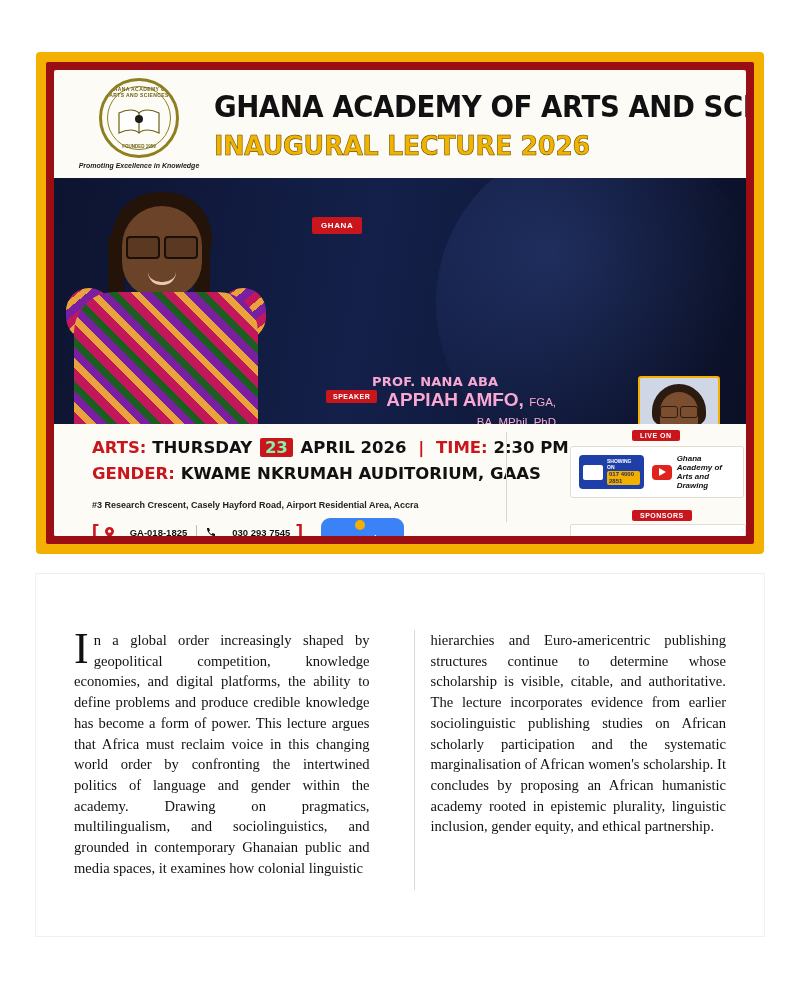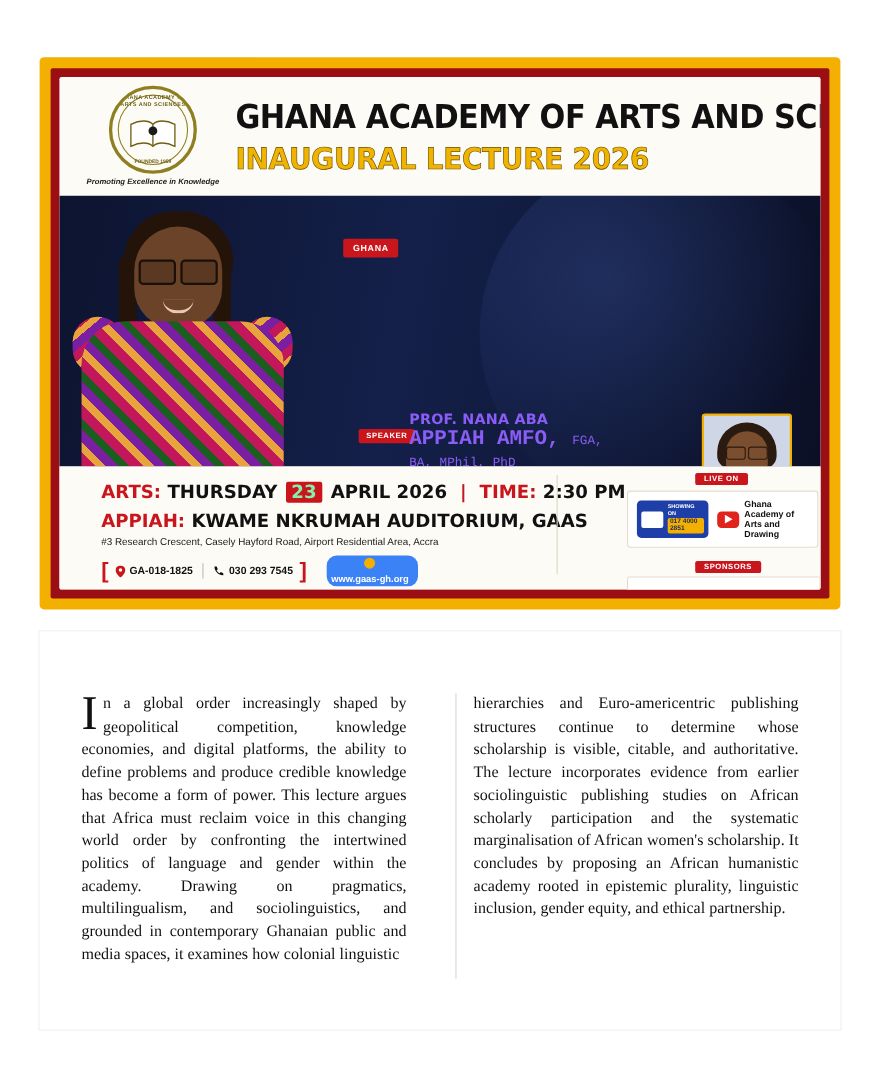--- a/index.html
+++ b/index.html
@@ -265,34 +265,35 @@
     font-weight: bold;
     letter-spacing: .5px;
     padding: 3px 7px;
     border-radius: 2px;
   }
   .speaker-block {
     position: absolute;
     left: 318px;
     top: 196px;
     right: 190px;
-    color: #8b5cf6;
+    color: #f9a8d4;
   }
   .speaker-pre {
     font-family: "DejaVu Sans", sans-serif;
     font-weight: bold;
     font-size: 13px;
     letter-spacing: .2px;
   }
   .speaker-name {
-    font-family: Liberation Mono, monospace;
+    font-family: Liberation Sans, sans-serif;
     font-weight: bold;
     font-size: 19px;
     line-height: 1.05;
     margin-top: 1px;
+    text-align: right;
   }
   .speaker-name .post {
     font-size: 11.5px;
     font-weight: normal;
   }
   .speaker-photo {
     position: absolute;
     right: 26px;
     top: 198px;
     width: 78px;
@@ -350,36 +351,36 @@
   .det-row2 {
     margin-top: 7px;
     font-family: "DejaVu Sans", sans-serif;
     font-weight: bold;
     font-size: 16.5px;
     color: #111;
     white-space: nowrap;
   }
   .det-row2 .lbl { color: #c9161d; }
   .det-addr {
-    margin-top: 4px;
+    margin-top: 17px;
     font-size: 9px;
-    font-weight: normal;
+    font-weight: bold;
     color: #222;
   }
   .det-contact {
     margin-top: 8px;
     display: flex;
     align-items: center;
     font-size: 9.5px;
     font-weight: bold;
     color: #111;
   }
   .det-contact .br { color: #c9161d; font-size: 20px; font-weight: bold; line-height: 0; margin: 0 6px 0 0; }
   .det-contact .br2 { color: #c9161d; font-size: 20px; font-weight: bold; line-height: 0; margin: 0 0 0 6px; }
-  .det-contact .chip { display: inline-flex; align-items: center; gap: 4px; }
+  .det-contact .chip { display: inline-flex; align-items: center; gap: 16px; }
   .det-contact .divider { width: 1px; height: 14px; background: #bbb; margin: 0 9px; }
   .det-contact .web {
     background: #3b82f6;
     color: #fff;
     border-radius: 9px;
     padding: 2px 8px 2px 4px;
     display: inline-flex;
     align-items: center;
     gap: 4px;
     margin-left: 18px;
@@ -442,21 +443,21 @@
   .tv-chip .tvglyph {
     width: 20px; height: 15px; background: #fff; border-radius: 2px;
     position: relative; flex: none;
   }
   .tv-chip .tvtext { color: #fff; font-size: 5px; line-height: 1.15; font-weight: bold; }
   .tv-chip .tvnum {
     background: #f3b000; color: #1b2a5e; font-size: 6px; font-weight: bold;
     border-radius: 2px; padding: 0 2px; display: inline-block; margin-top: 1px;
   }
   .yt-chip {
-    display: flex; align-items: center; gap: 5px;
+    display: flex; align-items: center; gap: 5px; font-style: italic;
   }
   .yt-play {
     width: 20px; height: 15px; background: #e0231c; border-radius: 4px;
     position: relative; flex: none;
   }
   .yt-play::after {
     content: ""; position: absolute; left: 7px; top: 3.5px;
     border-left: 7px solid #fff; border-top: 4px solid transparent; border-bottom: 4px solid transparent;
   }
   .yt-text { font-size: 8px; font-weight: bold; color: #111; line-height: 1.15; }
@@ -600,21 +601,21 @@
           <div class="det-row1">
             <span class="lbl">ARTS:</span>
             <span>THURSDAY</span>
             <span class="daybox">23</span>
             <span>APRIL 2026</span>
             <span class="sep">|</span>
             <span class="lbl">TIME:</span>
             <span>2:30 PM</span>
           </div>
           <div class="det-row2">
-            <span class="lbl">APPIAH:</span>
+            <span class="lbl">GENDER:</span>
             <span>KWAME NKRUMAH AUDITORIUM, GAAS</span>
           </div>
           <div class="det-addr">#3 Research Crescent, Casely Hayford Road, Airport Residential Area, Accra</div>
           <div class="det-contact">
             <span class="br">[</span>
             <span class="chip">
               <svg width="9" height="11" viewBox="0 0 9 11">
                 <path d="M4.5 0 C2 0 0 2 0 4.3 C0 7.2 4.5 11 4.5 11 C4.5 11 9 7.2 9 4.3 C9 2 7 0 4.5 0 Z" fill="#c9161d"></path>
                 <circle cx="4.5" cy="4.2" r="1.6" fill="#fff"></circle>
               </svg>

